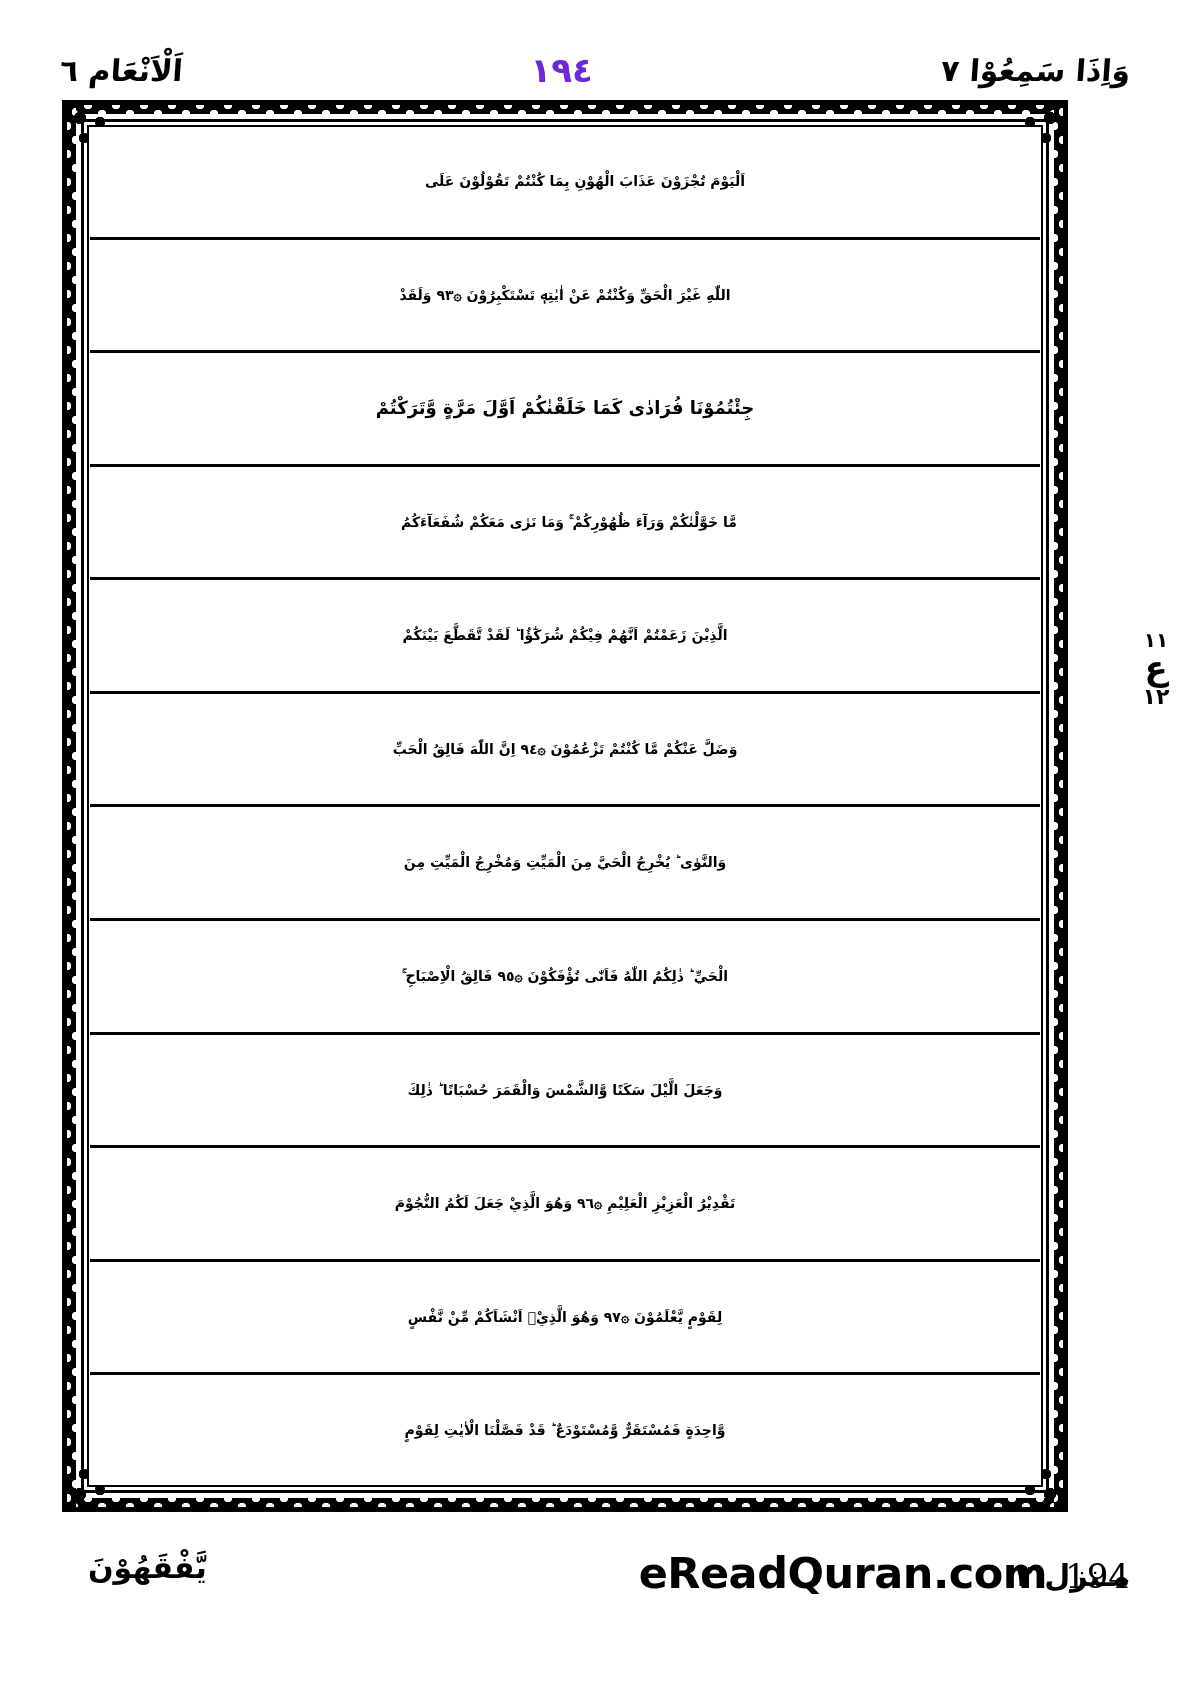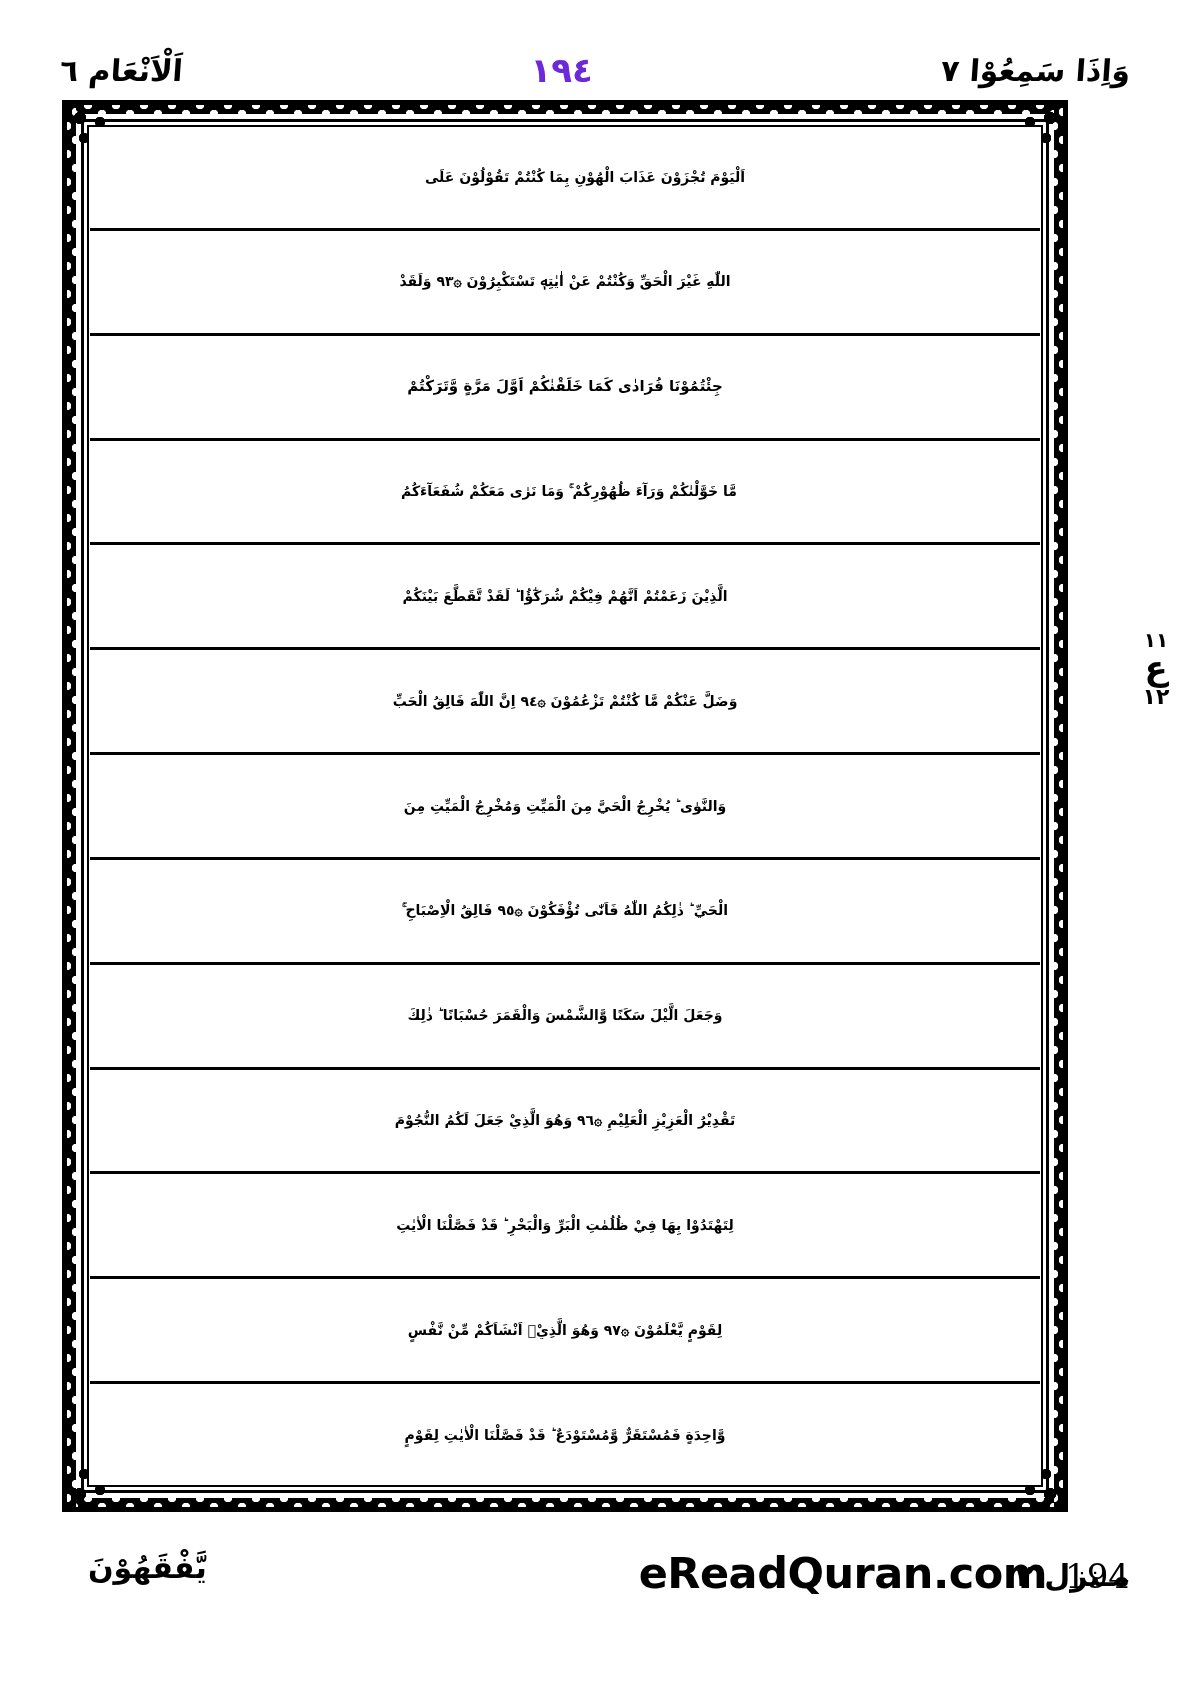--- a/index.html
+++ b/index.html
@@ -258,21 +258,21 @@
   </div>
 
   <div class="textblock">
     <div class="ayah-line">
       <div class="ayah-text" style="font-size: 14px; padding-left: 44px;">اَلْيَوْمَ تُجْزَوْنَ عَذَابَ الْهُوْنِ بِمَا كُنْتُمْ تَقُوْلُوْنَ عَلَى</div>
     </div>
     <div class="ayah-line">
       <div class="ayah-text" style="font-size: 14px;">اللّٰهِ غَيْرَ الْحَقِّ وَكُنْتُمْ عَنْ اٰيٰتِهٖ تَسْتَكْبِرُوْنَ ۞٩٣ وَلَقَدْ</div>
     </div>
     <div class="ayah-line">
-      <div class="ayah-text" style="font-size: 15px;">جِئْتُمُوْنَا فُرَادٰى كَمَا خَلَقْنٰكُمْ اَوَّلَ مَرَّةٍ وَّتَرَكْتُمْ</div>
+      <div class="ayah-text" style="font-size: 18px;">جِئْتُمُوْنَا فُرَادٰى كَمَا خَلَقْنٰكُمْ اَوَّلَ مَرَّةٍ وَّتَرَكْتُمْ</div>
     </div>
     <div class="ayah-line">
       <div class="ayah-text" style="font-size: 14px; padding-left: 12px;">مَّا خَوَّلْنٰكُمْ وَرَآءَ ظُهُوْرِكُمْ ۚ وَمَا نَرٰى مَعَكُمْ شُفَعَآءَكُمُ</div>
     </div>
     <div class="ayah-line">
       <div class="ayah-text" style="font-size: 14px;">الَّذِيْنَ زَعَمْتُمْ اَنَّهُمْ فِيْكُمْ شُرَكٰٓؤُا ؕ لَقَدْ تَّقَطَّعَ بَيْنَكُمْ</div>
     </div>
     <div class="ayah-line">
       <div class="ayah-text" style="font-size: 14px;">وَضَلَّ عَنْكُمْ مَّا كُنْتُمْ تَزْعُمُوْنَ ۞٩٤ اِنَّ اللّٰهَ فَالِقُ الْحَبِّ</div>
     </div>
@@ -280,23 +280,20 @@
       <div class="ayah-text" style="font-size: 14px;">وَالنَّوٰى ؕ يُخْرِجُ الْحَيَّ مِنَ الْمَيِّتِ وَمُخْرِجُ الْمَيِّتِ مِنَ</div>
     </div>
     <div class="ayah-line">
       <div class="ayah-text" style="font-size: 14px;">الْحَيِّ ؕ ذٰلِكُمُ اللّٰهُ فَاَنّٰى تُؤْفَكُوْنَ ۞٩٥ فَالِقُ الْاِصْبَاحِ ۚ</div>
     </div>
     <div class="ayah-line">
       <div class="ayah-text" style="font-size: 14px;">وَجَعَلَ الَّيْلَ سَكَنًا وَّالشَّمْسَ وَالْقَمَرَ حُسْبَانًا ؕ ذٰلِكَ</div>
     </div>
     <div class="ayah-line">
       <div class="ayah-text" style="font-size: 14px;">تَقْدِيْرُ الْعَزِيْزِ الْعَلِيْمِ ۞٩٦ وَهُوَ الَّذِيْ جَعَلَ لَكُمُ النُّجُوْمَ</div>
-    </div>
-    <div class="ayah-line">
-      <div class="ayah-text" style="font-size: 14px;">لِتَهْتَدُوْا بِهَا فِيْ ظُلُمٰتِ الْبَرِّ وَالْبَحْرِ ؕ قَدْ فَصَّلْنَا الْاٰيٰتِ</div>
     </div>
     <div class="ayah-line">
       <div class="ayah-text" style="font-size: 14px;">لِقَوْمٍ يَّعْلَمُوْنَ ۞٩٧ وَهُوَ الَّذِيْۤ اَنْشَاَكُمْ مِّنْ نَّفْسٍ</div>
     </div>
     <div class="ayah-line">
       <div class="ayah-text" style="font-size: 14px;">وَّاحِدَةٍ فَمُسْتَقَرٌّ وَّمُسْتَوْدَعٌ ؕ قَدْ فَصَّلْنَا الْاٰيٰتِ لِقَوْمٍ</div>
     </div>
   </div>
 
   <div class="ruku-marker">

